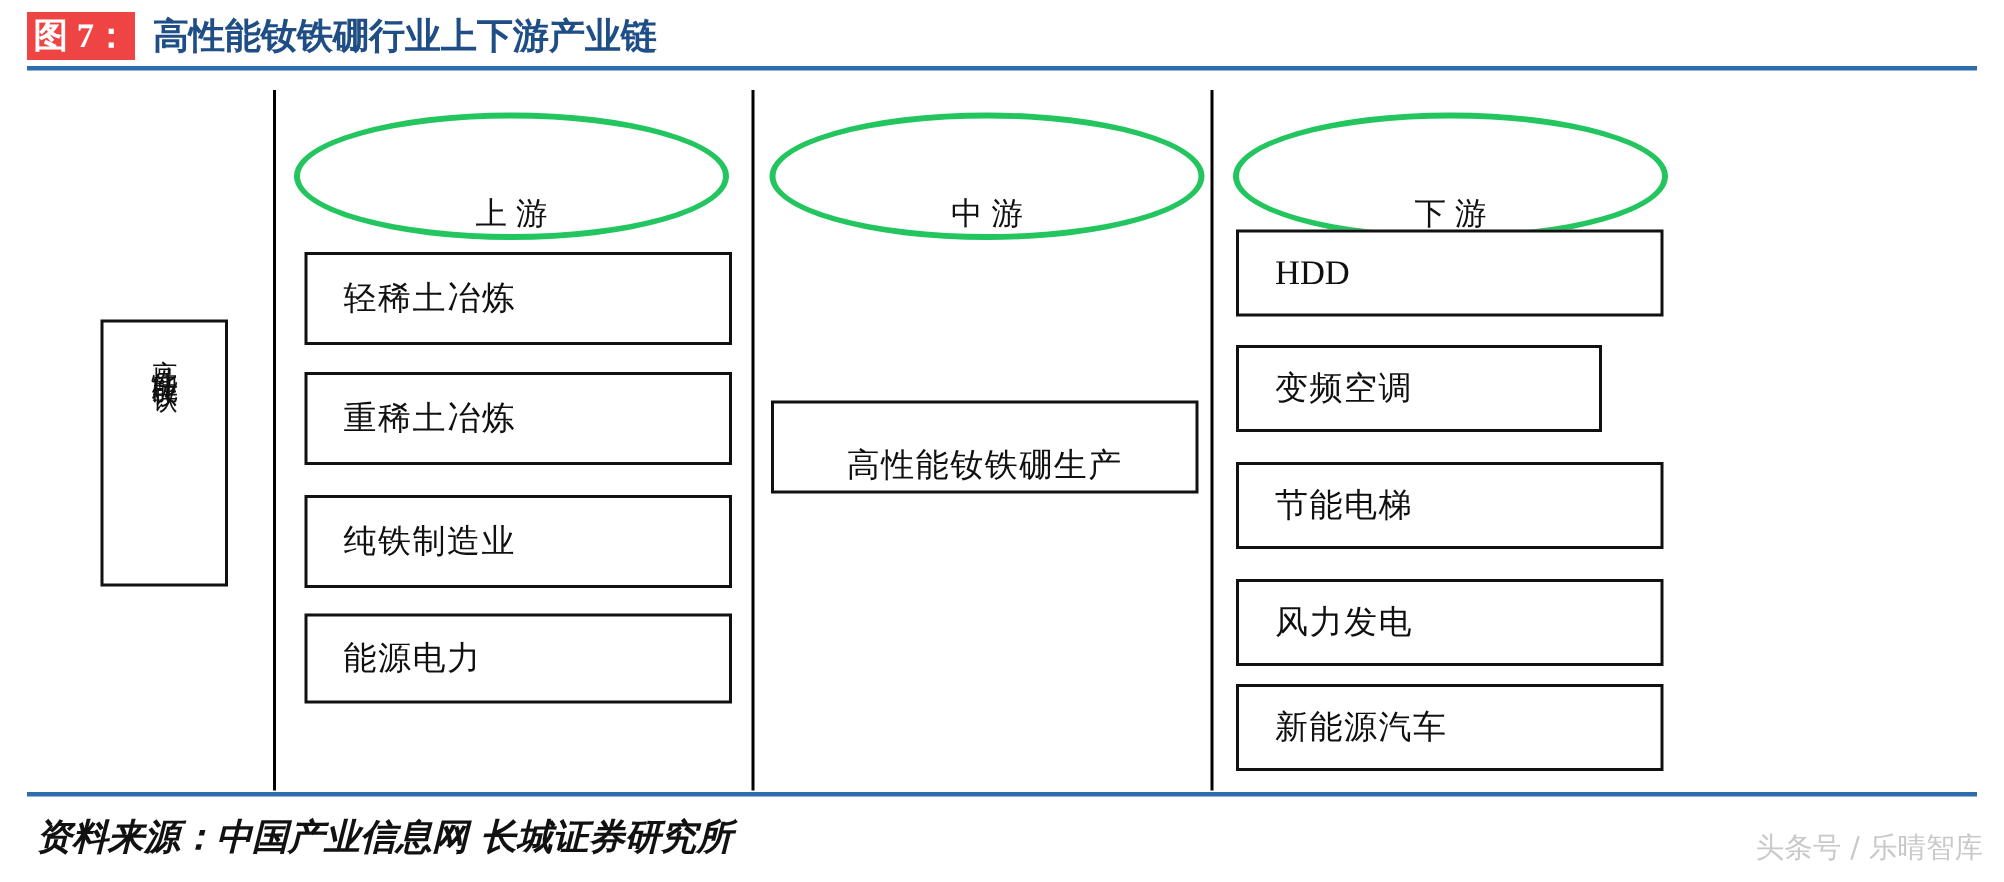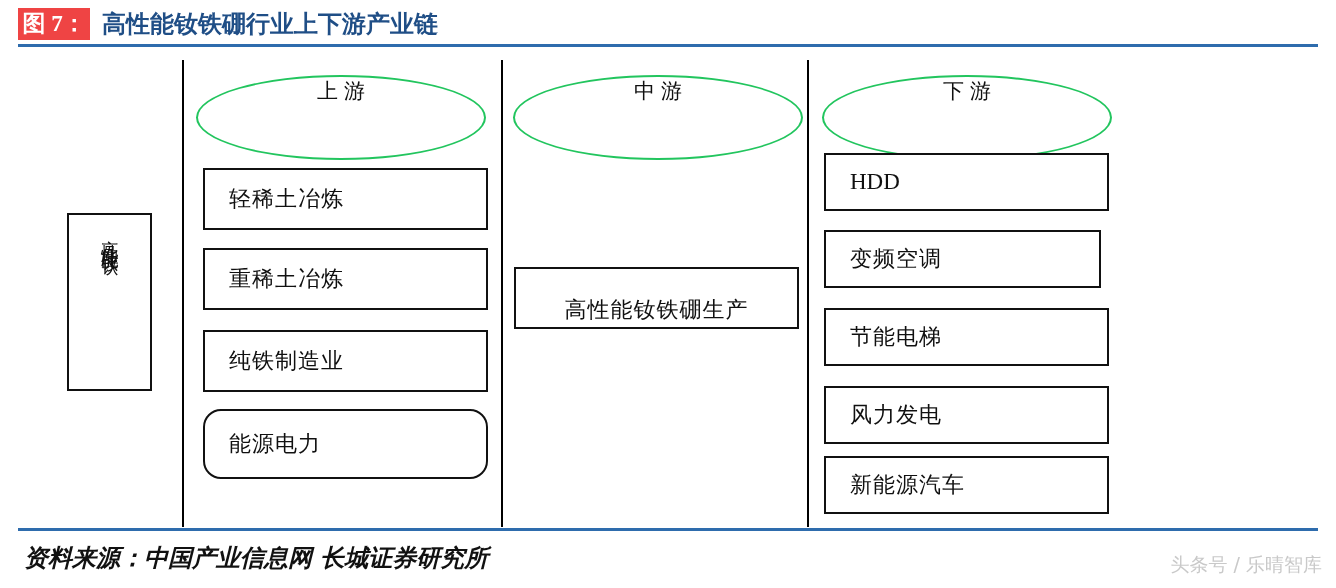--- a/index.html
+++ b/index.html
@@ -121,26 +121,26 @@
     line-height: 1;
     padding-top: 8px;
     font-family: "DejaVu Sans", "Liberation Sans", sans-serif;
     transform: scaleX(0.82);
     transform-origin: center top;
   }
 
   
   .ellipse {
     position: absolute;
-    border: 2px solid #22c55e;
+    border: 4px solid #22c55e;
     border-radius: 50%;
     background: #ffffff;
     box-sizing: border-box;
     display: flex;
-    align-items: flex-start;
+    align-items: flex-end;
     justify-content: center;
   }
   .ellipse .label {
     font-size: 21px;
     color: #101010;
     letter-spacing: 6px;
     text-indent: 6px;
     font-family: "DejaVu Sans", "Liberation Sans", sans-serif;
   }
 
@@ -199,40 +199,40 @@
 
   <div class="node-box" style="left:203px; top:120px; width:285px; height:62px;">
     <span class="label">轻稀土冶炼</span>
   </div>
   <div class="node-box" style="left:203px; top:200px; width:285px; height:62px;">
     <span class="label">重稀土冶炼</span>
   </div>
   <div class="node-box" style="left:203px; top:282px; width:285px; height:62px;">
     <span class="label">纯铁制造业</span>
   </div>
-  <div class="node-box" style="left:203px; top:361px; width:285px; height:70px;border-radius:18px;">
+  <div class="node-box" style="left:203px; top:361px; width:285px; height:60px;">
     <span class="label">能源电力</span>
   </div>
 
   <div class="ellipse" style="left:513px; top:27px; width:290px; height:85px;">
     <span class="label">中游</span>
   </div>
 
   <div class="node-box center" style="left:514px; top:219px; width:285px; height:62px;">
     <span class="label">高性能钕铁硼生产</span>
   </div>
 
   <div class="ellipse" style="left:822px; top:27px; width:290px; height:85px;">
     <span class="label">下游</span>
   </div>
 
   <div class="node-box" style="left:824px; top:105px; width:285px; height:58px;">
     <span class="label latin">HDD</span>
   </div>
-  <div class="node-box" style="left:824px; top:182px; width:277px; height:58px;">
+  <div class="node-box" style="left:824px; top:182px; width:244px; height:58px;">
     <span class="label">变频空调</span>
   </div>
   <div class="node-box" style="left:824px; top:260px; width:285px; height:58px;">
     <span class="label">节能电梯</span>
   </div>
   <div class="node-box" style="left:824px; top:338px; width:285px; height:58px;">
     <span class="label">风力发电</span>
   </div>
   <div class="node-box" style="left:824px; top:408px; width:285px; height:58px;">
     <span class="label">新能源汽车</span>

